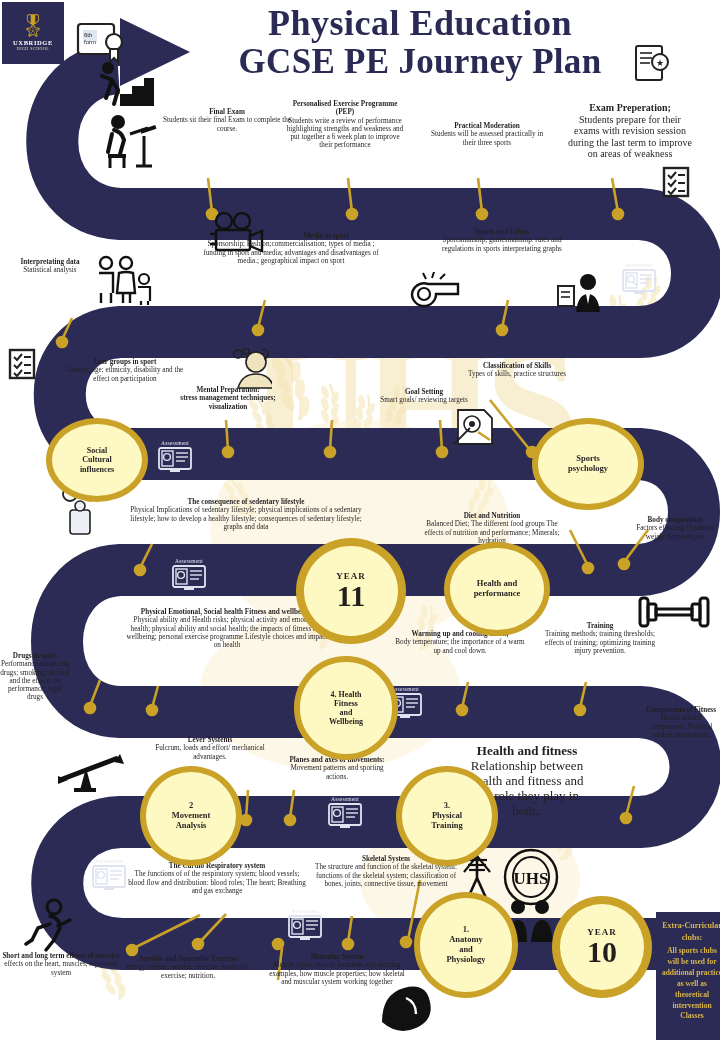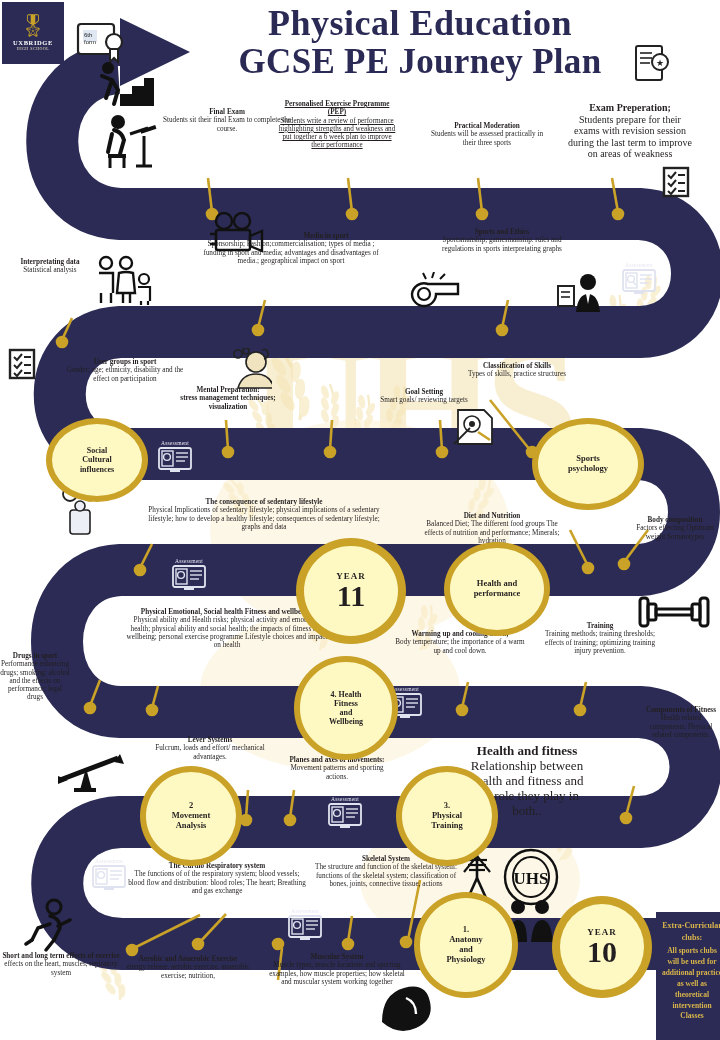--- a/index.html
+++ b/index.html
@@ -446,21 +446,21 @@
       <line x1="18" y1="14" x2="27" y2="14" stroke="#dfe3ef" stroke-width="1.4"></line>
       <rect x="12" y="22" width="10" height="3" fill="#dfe3ef"></rect>
     </svg>
   </div>
 
   <div class="tb" style="left:162px;top:108px;width:130px;font-size:7.2px;">
     <span class="h">Final Exam</span>
     <span class="b">Students sit their final Exam to complete the course.</span>
   </div>
 
-  <div class="tb" style="left:276px;top:100px;width:122px;font-size:7.2px;text-decoration:underline;">
+  <div class="tb" style="left:284px;top:100px;width:122px;font-size:7.2px;">
     <span class="h">Personalised Exercise Programme (PEP)</span>
     <span class="b">Students write a review of performance highlighting strengths and weakness and put together a 6 week plan to improve their performance</span>
   </div>
 
   <div class="tb" style="left:424px;top:122px;width:126px;font-size:7.2px;">
     <span class="h">Practical Moderation</span>
     <span class="b">Students will be assessed practically in their three sports</span>
   </div>
 
   <div class="tb" style="left:566px;top:102px;width:128px;font-size:10px;">
@@ -497,21 +497,21 @@
   <div class="tb" style="left:378px;top:388px;width:92px;font-size:7.2px;">
     <span class="h">Goal Setting</span>
     <span class="b">Smart goals/ reviewing targets</span>
   </div>
 
   <div class="tb" style="left:458px;top:362px;width:118px;font-size:7.2px;">
     <span class="h">Classification of Skills</span>
     <span class="b">Types of skills, practice structures</span>
   </div>
 
-  <div class="tb" style="left:142px;top:498px;width:244px;font-size:7.2px;">
+  <div class="tb" style="left:124px;top:498px;width:244px;font-size:7.2px;">
     <span class="h">The consequence of sedentary lifestyle</span>
     <span class="b">Physical Implications of sedentary lifestyle; physical implications of a sedentary lifestyle; how to develop a healthy lifestyle; consequences of sedentary lifestyle; graphs and data</span>
   </div>
 
   <div class="tb" style="left:420px;top:512px;width:144px;font-size:7.2px;">
     <span class="h">Diet and Nutrition</span>
     <span class="b">Balanced Diet; The different food groups The effects of nutrition and performance; Minerals; hydration</span>
   </div>
 
   <div class="tb" style="left:630px;top:516px;width:90px;font-size:7.2px;">
@@ -559,21 +559,21 @@
     <span class="b">Relationship between health and fitness and the role they play in both..</span>
   </div>
 
   <div class="tb" style="left:126px;top:862px;width:182px;font-size:7.2px;">
     <span class="h">The Cardio Respiratory system</span>
     <span class="b">The functions of of the respiratory system; blood vessels; blood flow and distribution: blood roles; The heart; Breathing and gas exchange</span>
   </div>
 
   <div class="tb" style="left:310px;top:855px;width:152px;font-size:7.2px;">
     <span class="h">Skeletal System</span>
-    <span class="b">The structure and function of the skeletal system: functions of the skeletal system; classification of bones, joints, connective tissue, actions</span>
+    <span class="b">The structure and function of the skeletal system: functions of the skeletal system; classification of bones, joints, connective tissue, movement</span>
   </div>
 
   <div class="tb" style="left:2px;top:952px;width:118px;font-size:7.2px;">
     <span class="h" style="display:inline;">Short and long term effects of exercise</span>
     <span style="display:inline;">effects on the heart, muscles, repiratory system</span>
   </div>
 
   <div class="tb" style="left:126px;top:955px;width:124px;font-size:7.2px;">
     <span class="h">Aerobic and Anaerobic Exercise</span>
     <span class="b">energy release, aerobic exercise, anaerobic exercise; nutrition,</span>

